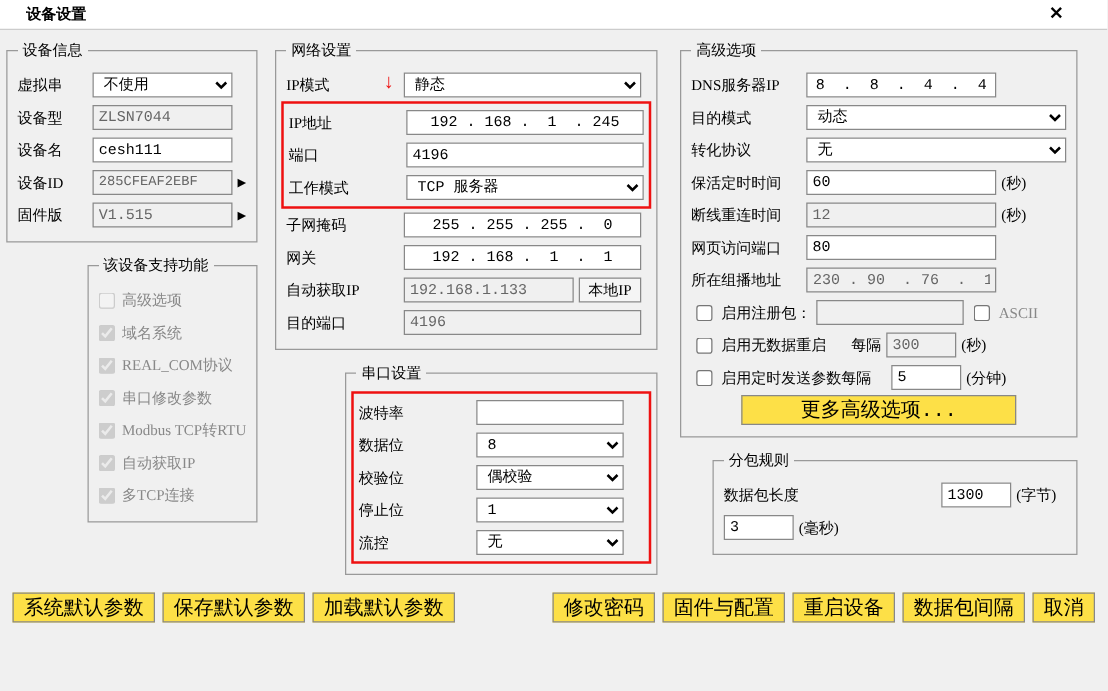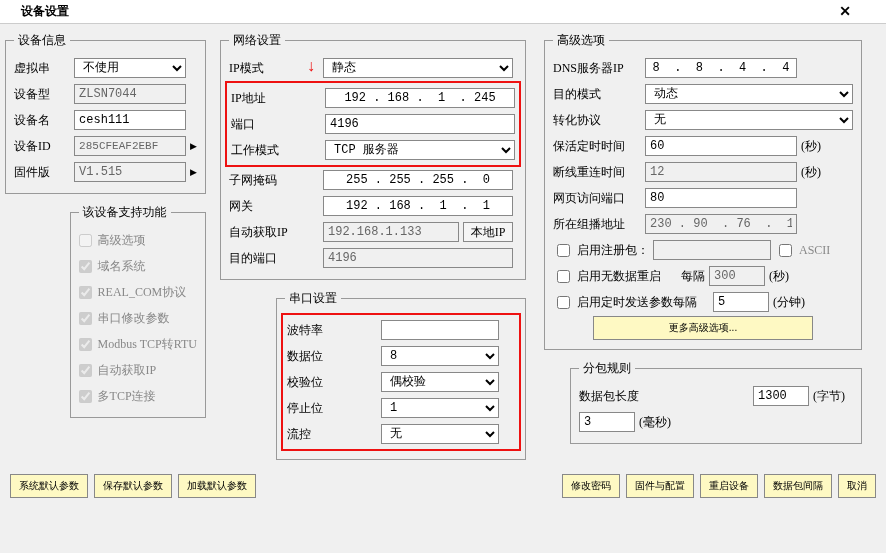--- a/index.html
+++ b/index.html
@@ -95,25 +95,25 @@
   .w160 { width: 152px; }
   .w56  { width: 56px; }
   .bottom-bar {
     display: flex;
     gap: 6px;
     padding: 4px 10px;
     align-items: center;
   }
   .btn {
     border: 1px solid #888;
-    background: #fef9c3;
+    background: #fde047;
     height: 24px;
     padding: 0 8px;
-    font-family: Liberation Sans, sans-serif;
-    font-size: 10px;
+    font-family: Liberation Mono, monospace;
+    font-size: 16px;
   }
   .btn-sm {
     border: 1px solid #888;
     background: #f5f5f5;
     height: 20px;
     padding: 0 4px;
     font-family: inherit;
     font-size: 12px;
   }
   .sel-blue { background: #1a5fb4; color:#fff; }

